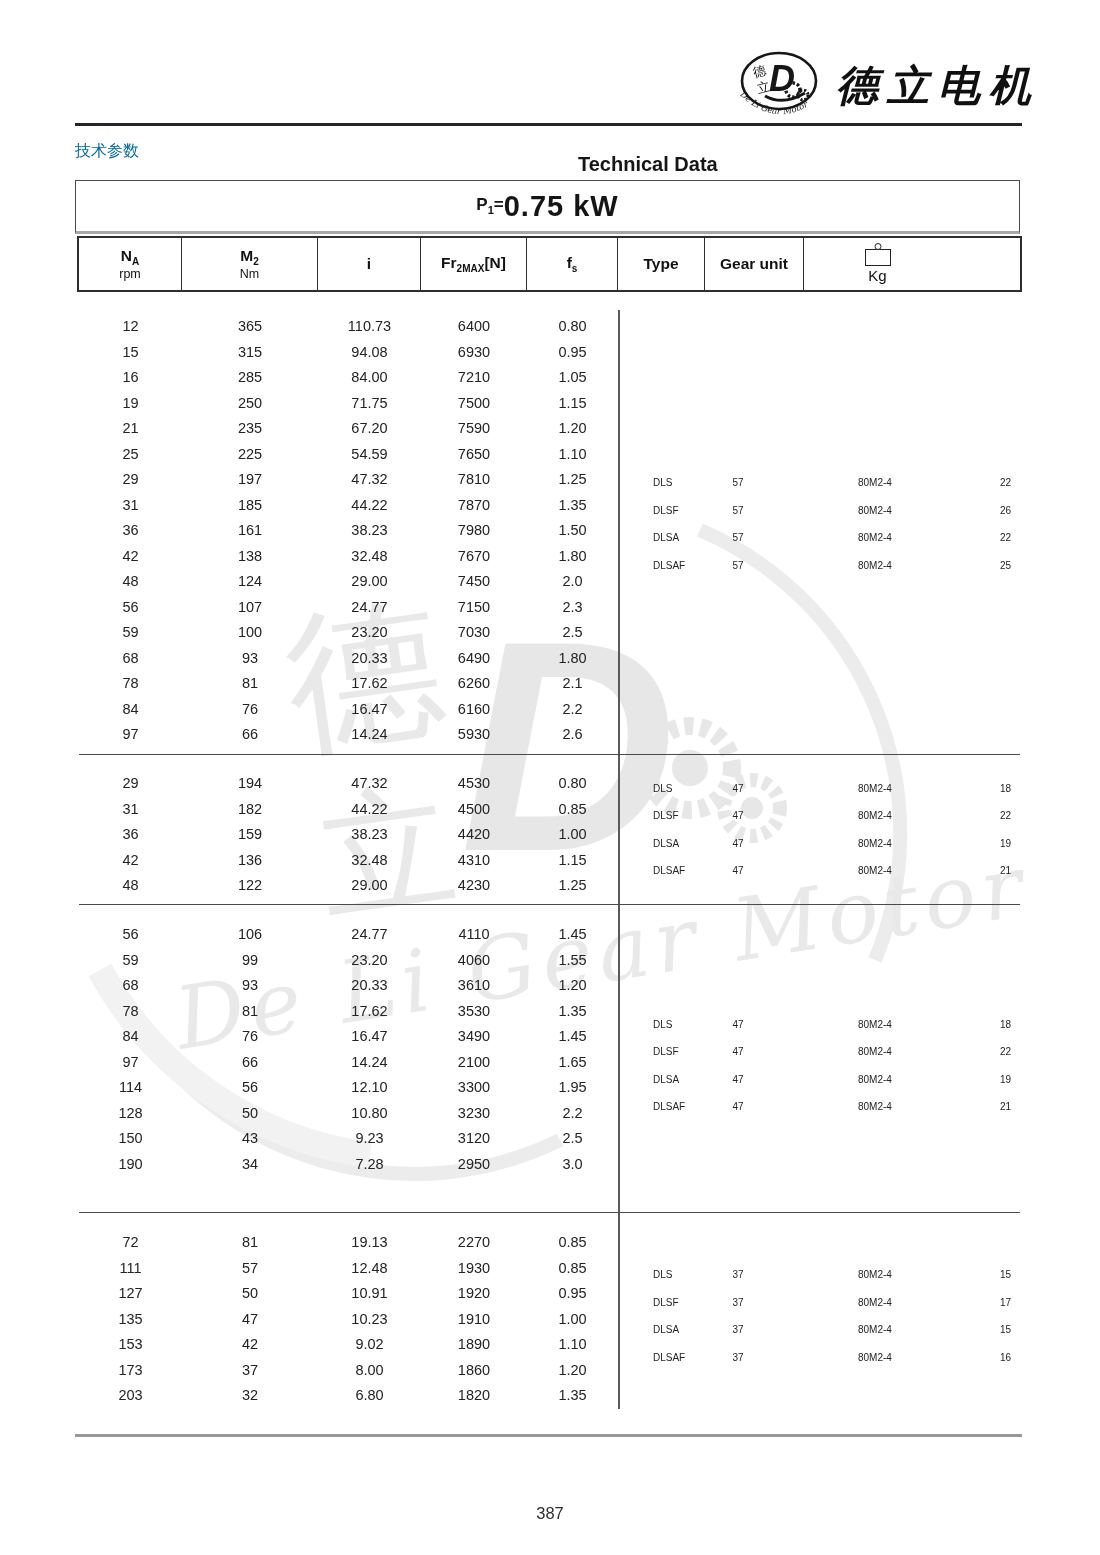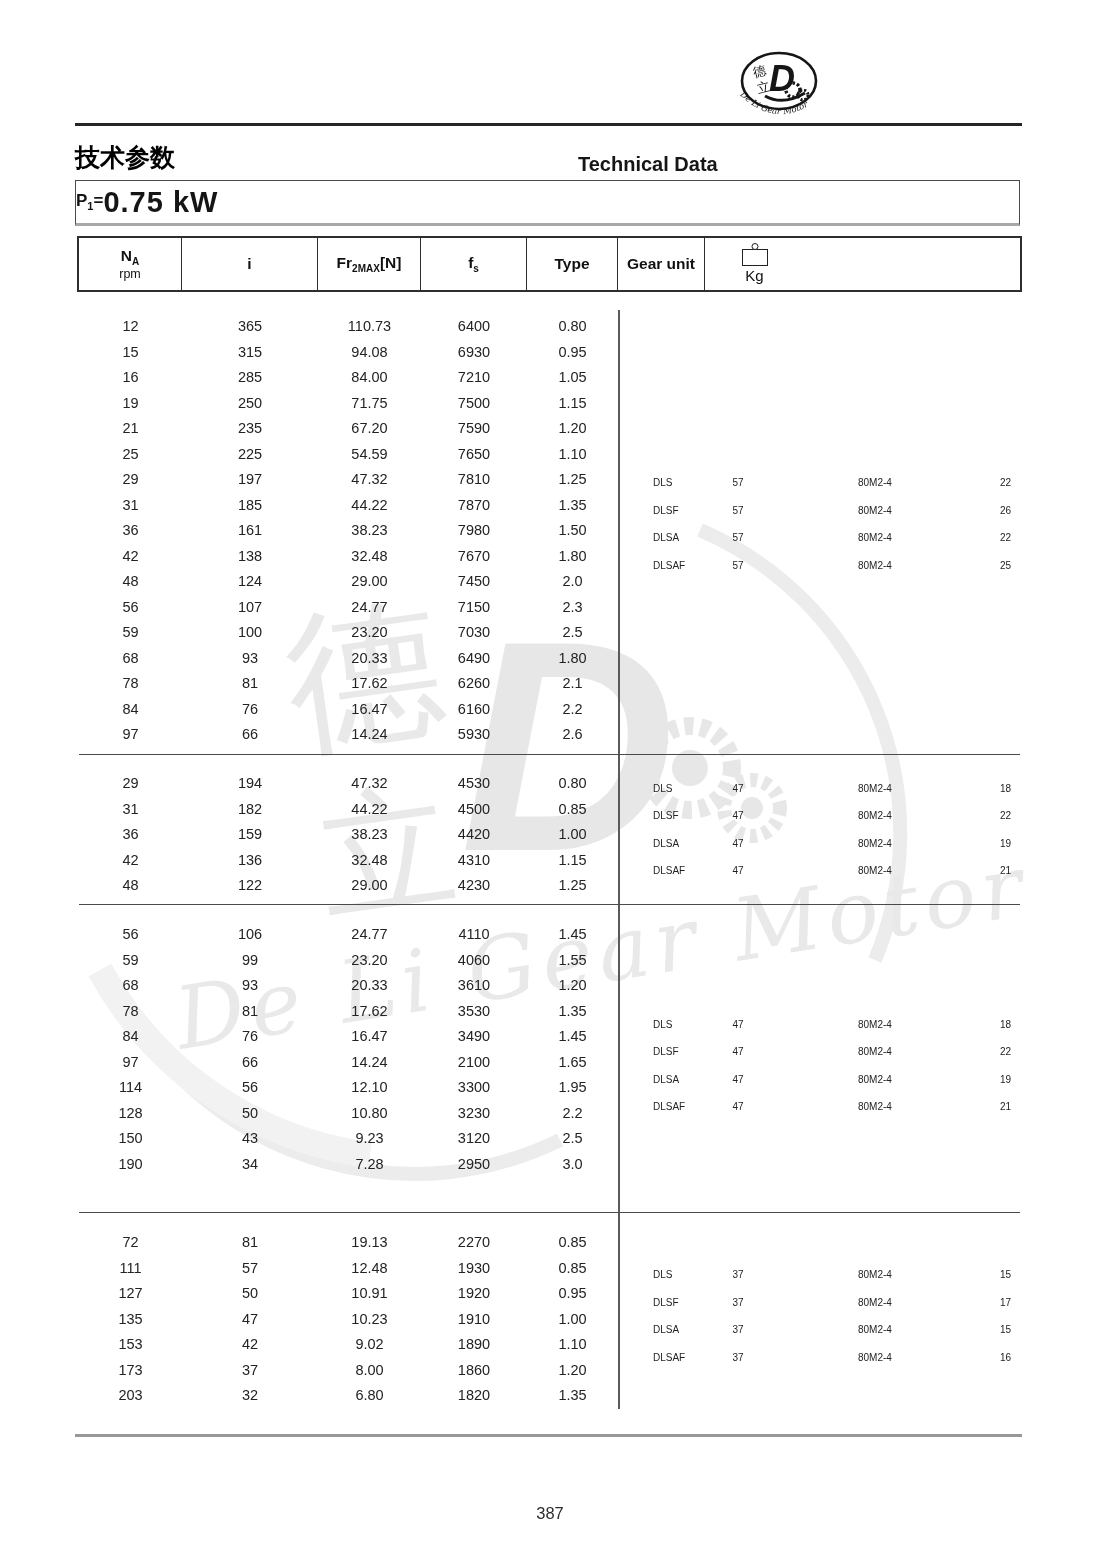--- a/index.html
+++ b/index.html
@@ -9,25 +9,25 @@
   
   .watermark{position:absolute;left:40px;top:500px;z-index:0;}
   
   .brand-cn{position:absolute;top:58px;left:836px;font-family:"DejaVu Serif",serif;
             font-size:42px;font-weight:900;letter-spacing:9px;color:#101010;font-style:italic;}
   .emblem{position:absolute;top:46px;left:731px;}
   
   .top-rule{position:absolute;top:123px;left:75px;width:947px;height:3px;background:#262626;}
   .footer-rule{position:absolute;top:1434px;left:75px;width:947px;height:3px;background:#989898;}
   
-  .title-cn{position:absolute;top:141px;left:75px;font-size:25px;font-weight:bold;color:#000000;}
+  .title-cn{position:absolute;top:141px;left:75px;font-size:16px;font-weight:normal;color:#0369a1;}
   .title-en{position:absolute;top:153px;left:578px;font-size:20px;font-weight:bold;color:#161616;}
   
-  .power-box{position:absolute;top:180px;left:75px;width:945px;height:46px;border:1.5px solid #4a4a4a;
-             border-bottom:3px solid #a8a8a8;box-sizing:border-box;display:flex;align-items:center;justify-content:flex-start;}
+  .power-box{position:absolute;top:180px;left:75px;width:945px;height:54px;border:1.5px solid #4a4a4a;
+             border-bottom:3px solid #a8a8a8;box-sizing:border-box;display:flex;align-items:center;justify-content:center;}
   .p-small{font-size:17px;font-weight:bold;color:#151515;}
   .p-small sub{font-size:11px;}
   .p-big{font-size:29px;font-weight:bold;color:#151515;letter-spacing:1px;}
   
   .thead{position:absolute;top:236px;left:77px;width:941px;height:52px;border:2px solid #2e2e2e;
          display:grid;grid-template-columns:103px 136px 103px 106px 91px 87px 99px 147px 69px;}
   .th{border-right:1.5px solid #2e2e2e;display:flex;flex-direction:column;align-items:center;
       justify-content:center;font-weight:bold;color:#111;line-height:1.15;}
   .th:last-child{border-right:none;}
   .th .main{font-size:15.5px;}
@@ -80,35 +80,40 @@
     <text x="26" y="46" font-size="13" fill="#161616" font-family="'DejaVu Serif',serif" transform="rotate(-14 32 42)">立</text>
     <text x="38" y="45" font-size="36" font-weight="bold" font-style="italic" fill="#161616" font-family="'Liberation Sans',sans-serif">D</text>
     <path d="M 34 50 Q 52 60 74 47" fill="none" stroke="#161616" stroke-width="3"></path>
     <circle cx="62" cy="44" r="7" fill="none" stroke="#161616" stroke-width="3.4" stroke-dasharray="2.6 2"></circle>
     <circle cx="72" cy="49" r="5" fill="none" stroke="#161616" stroke-width="3" stroke-dasharray="2.2 1.8"></circle>
     <path id="ringArc" d="M 6 46 Q 46 88 92 50" fill="none" stroke="none"></path>
     <text font-size="8.5" font-style="italic" fill="#161616" font-family="'DejaVu Serif',serif">
       <textPath href="#ringArc" startOffset="4%">De Li Gear Motor</textPath>
     </text>
   </svg>
+  <div class="brand-cn">德立电机</div>
 
   <div class="top-rule layer"></div>
 
   <div class="title-cn layer">技术参数</div>
   <div class="title-en layer">Technical Data</div>
 
   <div class="power-box layer">
     <span class="p-small"><span>P</span><sub>1</sub><span>=</span></span>
       <span class="p-big">0.75 kW</span>
   </div>
 
   <div class="thead layer">
     <div class="th">
       <span class="main"><span>N</span><sub>A</sub></span>
       <span class="unit">rpm</span>
+    </div>
+    <div class="th">
+      <span class="main"><span>M</span><sub>2</sub></span>
+      <span class="unit">Nm</span>
     </div>
     <div class="th">
       <span class="main">i</span>
     </div>
     <div class="th">
       <span class="main"><span>Fr</span><sub class="sub-sm">2MAX</sub><span>[N]</span></span>
     </div>
     <div class="th">
       <span class="main"><span>f</span><sub>s</sub></span>
     </div>

